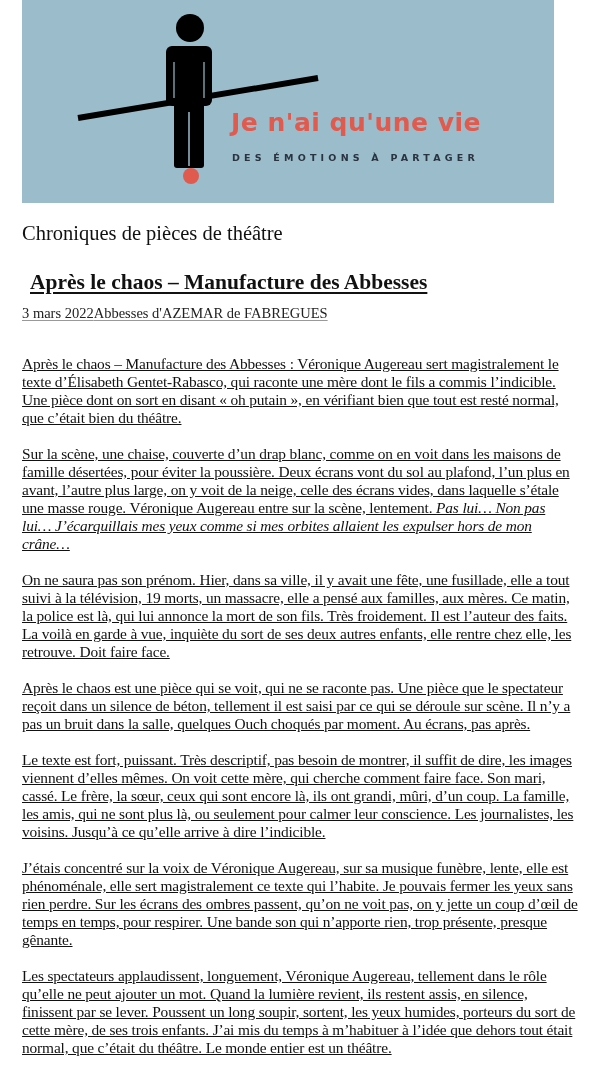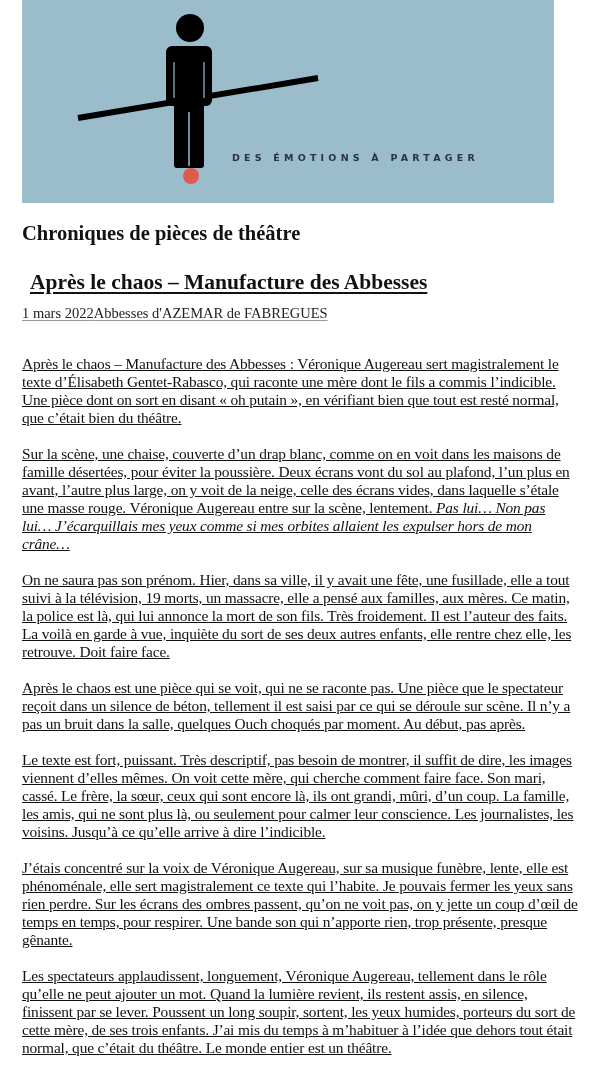--- a/index.html
+++ b/index.html
@@ -20,21 +20,21 @@
       white-space: nowrap;
     }
     .logo-tagline {
       position: absolute; left: 210px; top: 152px;
       font-family: "DejaVu Sans", "Liberation Sans", sans-serif;
       font-weight: bold; font-size: 9.5px; letter-spacing: 4.2px;
       color: #2a3340; white-space: nowrap;
     }
     .section-heading {
       position: absolute; left: 22px; top: 222px; margin: 0;
-      font-size: 20.5px; font-weight: bold; white-space: nowrap;
+      font-size: 20.5px; font-weight: normal; white-space: nowrap;
     }
     .post-title {
       position: absolute; left: 22px; top: 262px; margin: 8px;
       font-size: 21.5px; font-weight: bold; white-space: nowrap;
       text-decoration: underline; text-decoration-thickness: 2px; text-underline-offset: 3px;
       color: #111; cursor: pointer;
     }
     .post-meta {
       position: absolute; left: 22px; top: 305px; font-size: 14.5px;
       white-space: nowrap; color: #222;
@@ -55,32 +55,33 @@
   <svg width="532" height="203">
     <line x1="56" y1="118" x2="296" y2="78" stroke="#000" stroke-width="6" stroke-linecap="butt"></line>
     <circle cx="168" cy="28" r="14" fill="#000"></circle>
     <rect x="144" y="46" width="46" height="60" rx="6" fill="#000"></rect>
     <rect x="152" y="100" width="30" height="68" rx="3" fill="#000"></rect>
     <line x1="167" y1="112" x2="167" y2="166" stroke="#9bbccb" stroke-width="1.5"></line>
     <line x1="152" y1="62" x2="152" y2="98" stroke="#9bbccb" stroke-width="1.2"></line>
     <line x1="182" y1="62" x2="182" y2="98" stroke="#9bbccb" stroke-width="1.2"></line>
     <circle cx="169" cy="176" r="8" id="reddot" fill="#e05a4e"></circle>
   </svg>
+  <div class="logo-title">Je n'ai qu'une vie</div>
   <div class="logo-tagline">DES ÉMOTIONS À PARTAGER</div>
 </div>
 
 <h2 class="section-heading">Chroniques de pièces de théâtre</h2>
 
 <h1 class="post-title">Après le chaos – Manufacture des Abbesses</h1>
 
 <div class="post-meta">
-  <span>1 mars 2022</span><span>Abbesses d'AZEMAR de FABREGUES</span>
+  <span>3 mars 2022</span><span>Abbesses d'AZEMAR de FABREGUES</span>
 </div>
 
 <div class="article">
   <p><span>Après le chaos – Manufacture des Abbesses : Véronique Augereau sert magistralement le texte d’Élisabeth Gentet-Rabasco, qui raconte une mère dont le fils a commis l’indicible. Une pièce dont on sort en disant « oh putain », en vérifiant bien que tout est resté normal, que c’était bien du théâtre.</span></p>
   <p><span>Sur la scène, une chaise, couverte d’un drap blanc, comme on en voit dans les maisons de famille désertées, pour éviter la poussière. Deux écrans vont du sol au plafond, l’un plus en avant, l’autre plus large, on y voit de la neige, celle des écrans vides, dans laquelle s’étale une masse rouge. Véronique Augereau entre sur la scène, lentement. </span><em>Pas lui… Non pas lui… J’écarquillais mes yeux comme si mes orbites allaient les expulser hors de mon crâne…</em></p>
   <p><span>On ne saura pas son prénom. Hier, dans sa ville, il y avait une fête, une fusillade, elle a tout suivi à la télévision, 19 morts, un massacre, elle a pensé aux familles, aux mères. Ce matin, la police est là, qui lui annonce la mort de son fils. Très froidement. Il est l’auteur des faits. La voilà en garde à vue, inquiète du sort de ses deux autres enfants, elle rentre chez elle, les retrouve. Doit faire face.</span></p>
-  <p><span>Après le chaos est une pièce qui se voit, qui ne se raconte pas. Une pièce que le spectateur reçoit dans un silence de béton, tellement il est saisi par ce qui se déroule sur scène. Il n’y a pas un bruit dans la salle, quelques Ouch choqués par moment. Au début, pas après.</span></p>
+  <p><span>Après le chaos est une pièce qui se voit, qui ne se raconte pas. Une pièce que le spectateur reçoit dans un silence de béton, tellement il est saisi par ce qui se déroule sur scène. Il n’y a pas un bruit dans la salle, quelques Ouch choqués par moment. Au écrans, pas après.</span></p>
   <p><span>Le texte est fort, puissant. Très descriptif, pas besoin de montrer, il suffit de dire, les images viennent d’elles mêmes. On voit cette mère, qui cherche comment faire face. Son mari, cassé. Le frère, la sœur, ceux qui sont encore là, ils ont grandi, mûri, d’un coup. La famille, les amis, qui ne sont plus là, ou seulement pour calmer leur conscience. Les journalistes, les voisins. Jusqu’à ce qu’elle arrive à dire l’indicible.</span></p>
   <p><span>J’étais concentré sur la voix de Véronique Augereau, sur sa musique funèbre, lente, elle est phénoménale, elle sert magistralement ce texte qui l’habite. Je pouvais fermer les yeux sans rien perdre. Sur les écrans des ombres passent, qu’on ne voit pas, on y jette un coup d’œil de temps en temps, pour respirer. Une bande son qui n’apporte rien, trop présente, presque gênante.</span></p>
   <p><span>Les spectateurs applaudissent, longuement, Véronique Augereau, tellement dans le rôle qu’elle ne peut ajouter un mot. Quand la lumière revient, ils restent assis, en silence, finissent par se lever. Poussent un long soupir, sortent, les yeux humides, porteurs du sort de cette mère, de ses trois enfants. J’ai mis du temps à m’habituer à l’idée que dehors tout était normal, que c’était du théâtre. Le monde entier est un théâtre.</span></p>
 </div>
 
 </body></html>

